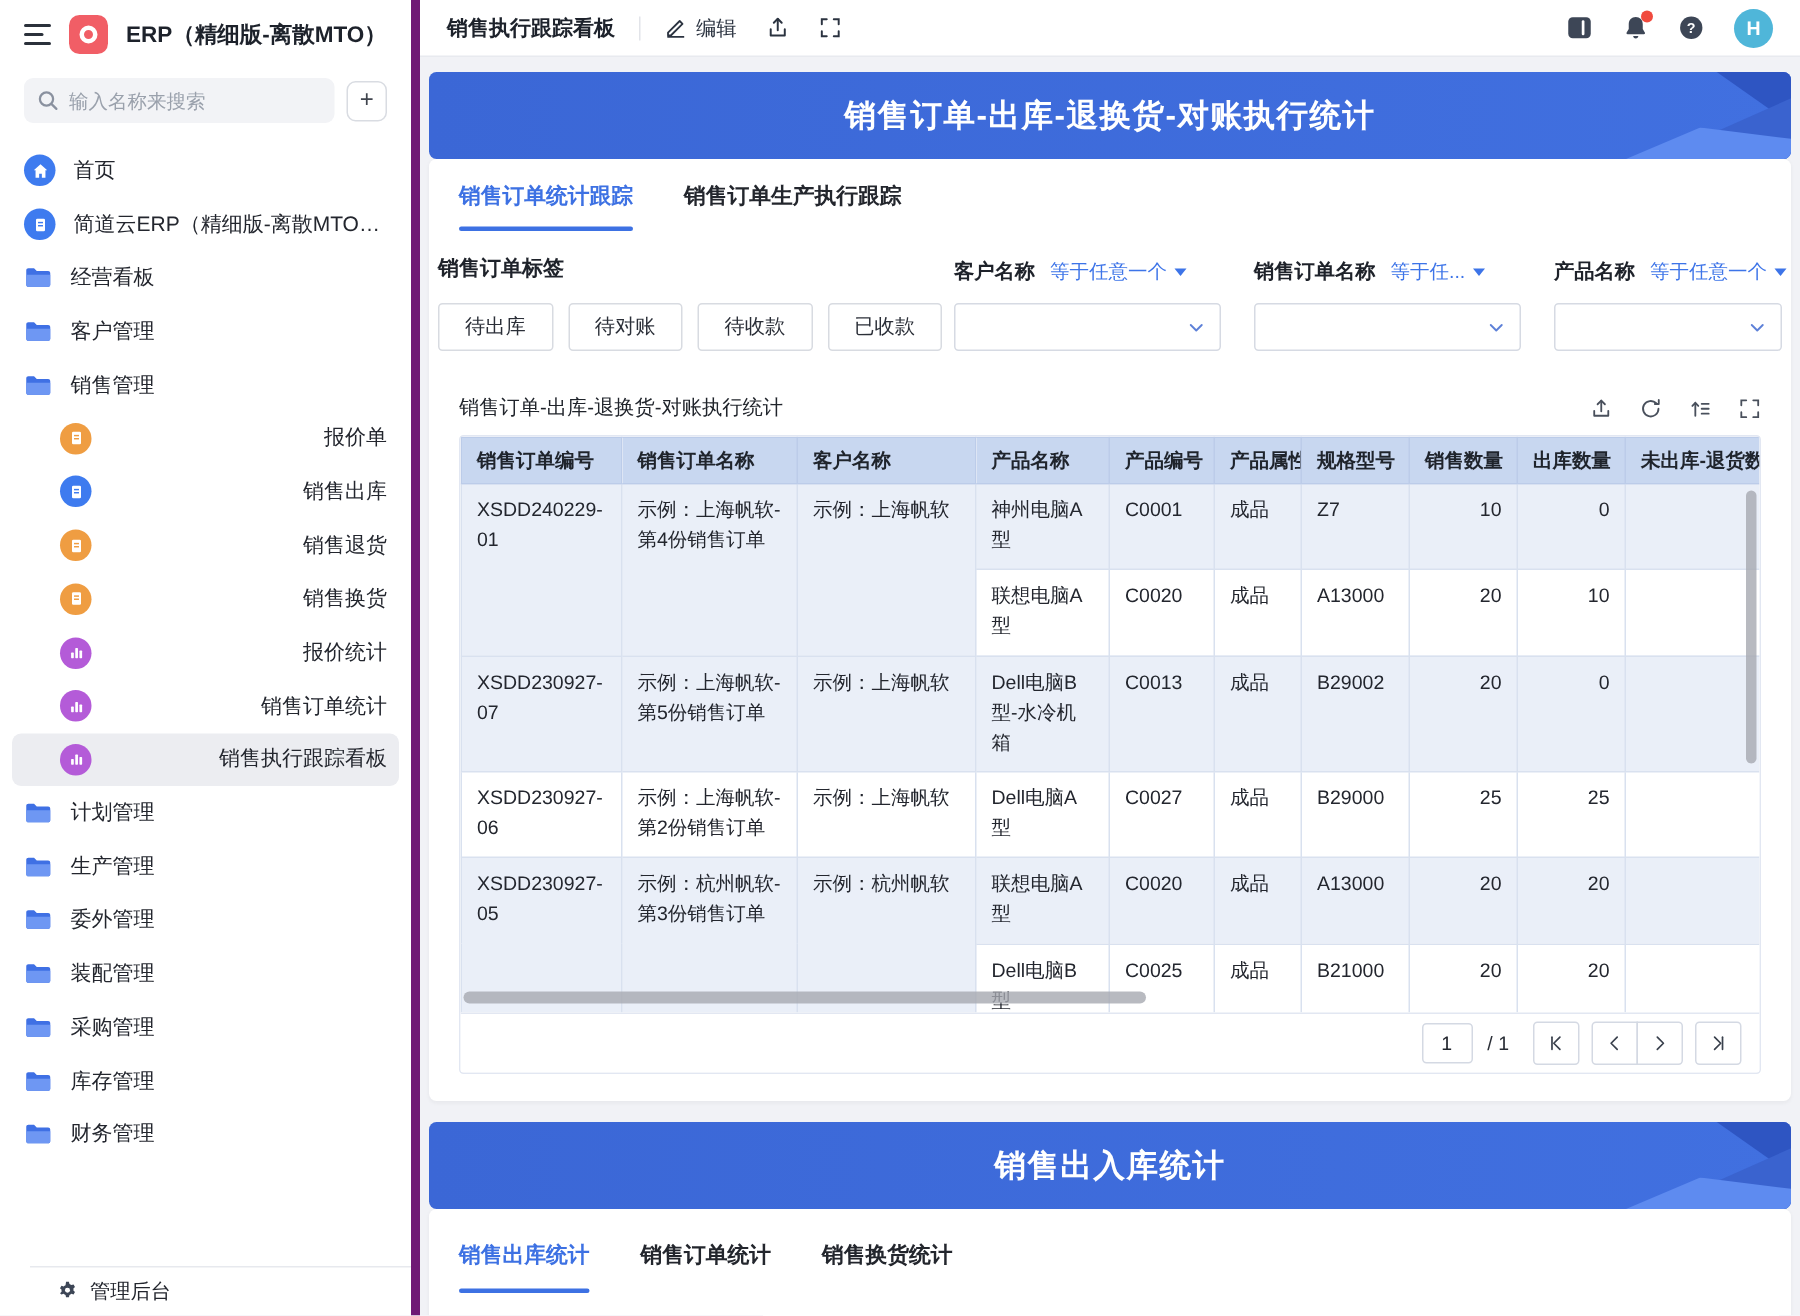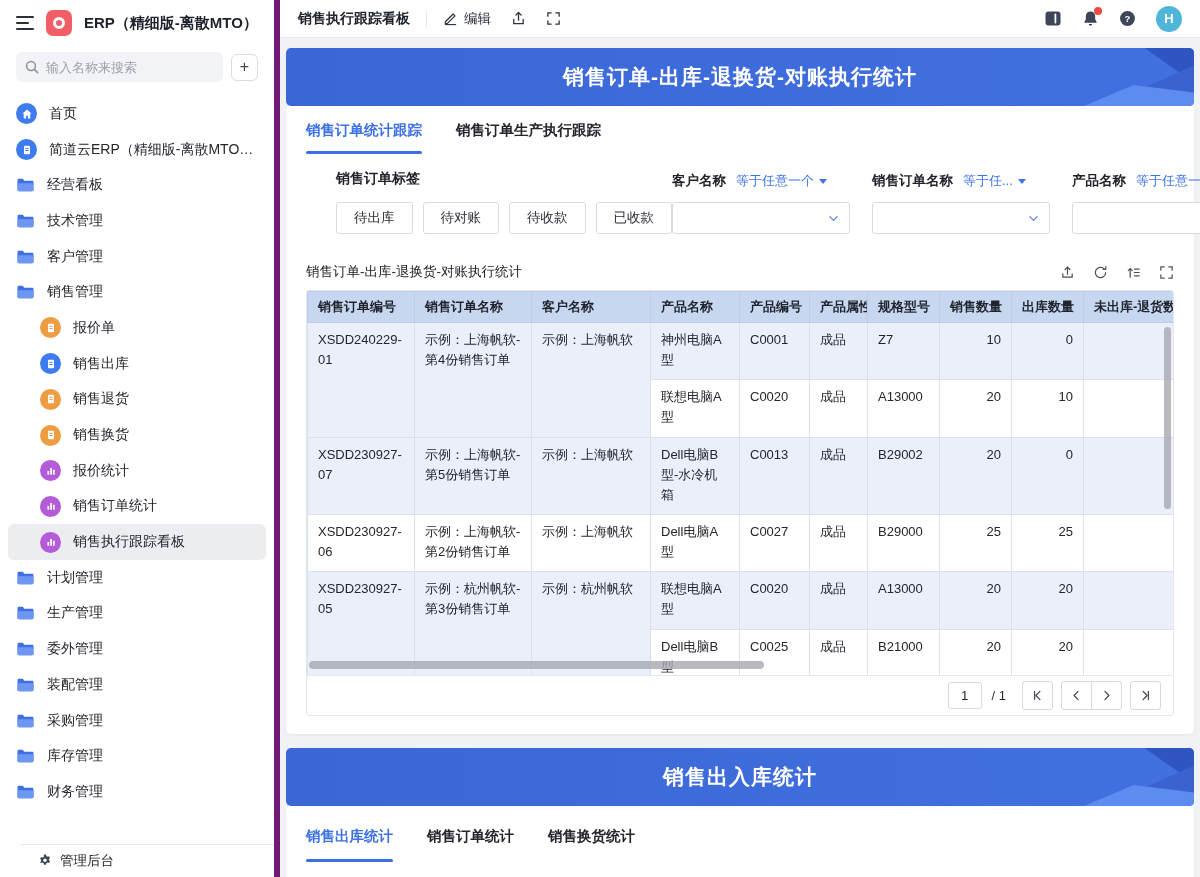--- a/index.html
+++ b/index.html
@@ -21,21 +21,21 @@
   .search-box svg { position:absolute; left:9px; top:8px; }
   .search-box input { width:100%; height:30px; border:none; background:#F2F3F6; border-radius:6px;
     padding:0 8px 0 30px; font-size:13px; color:#333; outline:none;
     font-family:"Liberation Sans","DejaVu Sans",sans-serif; }
   .search-box input::placeholder { color:#9AA1AC; }
   .add-btn { width:27px; height:27px; border:1px solid #D9DCE2; background:#fff; border-radius:6px;
     font-size:16px; color:#40454E; line-height:1; cursor:pointer; }
   .sb-nav { flex:1; overflow:hidden; padding:2px 8px 0; }
   .sb-item { height:35.7px; display:flex; align-items:center; gap:12px; padding:0 8px;
     border-radius:6px; font-size:14px; color:#23262E; cursor:pointer; white-space:nowrap; overflow:hidden; }
-  .sb-item.child { padding-left:32px; }
+  .sb-item.child { padding-left:32px;justify-content:space-between; }
   .sb-item.selected { background:#ECEDF1; }
   .sb-item .lbl { overflow:hidden; text-overflow:ellipsis; }
   .cicon { width:21px; height:21px; border-radius:50%; display:flex; align-items:center; justify-content:center; flex:none; }
   .ficon { width:19px; flex:none; display:flex; }
   .sb-footer { flex:none; border-top:1px solid #E7E9EE; height:33px; display:flex; align-items:center;
     gap:8px; padding:0 18px; font-size:13.5px; color:#23262E;margin-left:20px; }
 
   
   .main { flex:1; display:flex; flex-direction:column; min-width:0; }
   .topbar { height:38px; background:#fff; border-bottom:1px solid #E8EAEF; display:flex; align-items:center;
@@ -62,21 +62,21 @@
   .deco .d3 { right:0; bottom:0; width:110px; height:30px; background:#5E8BF0; clip-path:polygon(0 100%,45% 30%,100% 55%,100% 100%); }
 
   .card { background:#fff; border-radius:5px; box-shadow:0 1px 3px rgba(31,35,41,.05); }
   .tabs { display:flex; gap:34px; padding:0 20px; height:48px; align-items:stretch; }
   .tab { display:flex; align-items:center; font-size:14.5px; font-weight:600; color:#23262D;
     position:relative; cursor:pointer; }
   .tab.active { color:#3D71E3; }
   .tab.active::after { content:""; position:absolute; left:0; right:0; bottom:0; height:3px;
     background:#3D71E3; border-radius:2px; }
 
-  .filters { display:flex; padding:10px 6px 20px;margin-left:44px; }
+  .filters { display:flex; padding:10px 6px 20px; }
   .flabel { font-size:14px; font-weight:700; color:#1E222A; margin:6px 0 14px; }
   .tagbtns { display:flex; gap:10px; }
   .tagbtn { padding:6px 17px; border:1px solid #D8DBE1; border-radius:3px; background:#fff;
     font-size:13.5px; color:#2B2F38; cursor:pointer; white-space:nowrap;
     font-family:"Liberation Sans","DejaVu Sans",sans-serif; }
   .fl-right { margin-left:auto; display:flex; gap:22px; align-items:flex-start; }
   .fgroup { width:178px; }
   .fgroup.small { width:152px; }
   .fg-head { display:flex; align-items:center; gap:10px; margin:8px 0 12px; }
   .fg-label { font-size:13.5px; font-weight:600; color:#1E222A; white-space:nowrap; }
@@ -167,29 +167,20 @@
           <span class="lbl">简道云ERP（精细版-离散MTO）「...</span>
         </div>
         <div class="sb-item">
           <span class="ficon">
             <svg width="19" height="16" viewBox="0 0 19 16">
               <path d="M1.5 3.2c0-.8.6-1.4 1.4-1.4h3.8l1.8 1.9h7.6c.8 0 1.4.6 1.4 1.4v7.7c0 .8-.6 1.4-1.4 1.4H2.9c-.8 0-1.4-.6-1.4-1.4z" fill="#3F70E4"></path>
               <path d="M1.5 6.2h16v6.6c0 .8-.6 1.4-1.4 1.4H2.9c-.8 0-1.4-.6-1.4-1.4z" fill="#6E97F3"></path>
             </svg>
           </span>
           <span class="lbl">经营看板</span>
-        </div>
-        <div class="sb-item">
-          <span class="ficon">
-            <svg width="19" height="16" viewBox="0 0 19 16">
-              <path d="M1.5 3.2c0-.8.6-1.4 1.4-1.4h3.8l1.8 1.9h7.6c.8 0 1.4.6 1.4 1.4v7.7c0 .8-.6 1.4-1.4 1.4H2.9c-.8 0-1.4-.6-1.4-1.4z" fill="#3F70E4"></path>
-              <path d="M1.5 6.2h16v6.6c0 .8-.6 1.4-1.4 1.4H2.9c-.8 0-1.4-.6-1.4-1.4z" fill="#6E97F3"></path>
-            </svg>
-          </span>
-          <span class="lbl">技术管理</span>
         </div>
         <div class="sb-item">
           <span class="ficon">
             <svg width="19" height="16" viewBox="0 0 19 16">
               <path d="M1.5 3.2c0-.8.6-1.4 1.4-1.4h3.8l1.8 1.9h7.6c.8 0 1.4.6 1.4 1.4v7.7c0 .8-.6 1.4-1.4 1.4H2.9c-.8 0-1.4-.6-1.4-1.4z" fill="#3F70E4"></path>
               <path d="M1.5 6.2h16v6.6c0 .8-.6 1.4-1.4 1.4H2.9c-.8 0-1.4-.6-1.4-1.4z" fill="#6E97F3"></path>
             </svg>
           </span>
           <span class="lbl">客户管理</span>
         </div>

